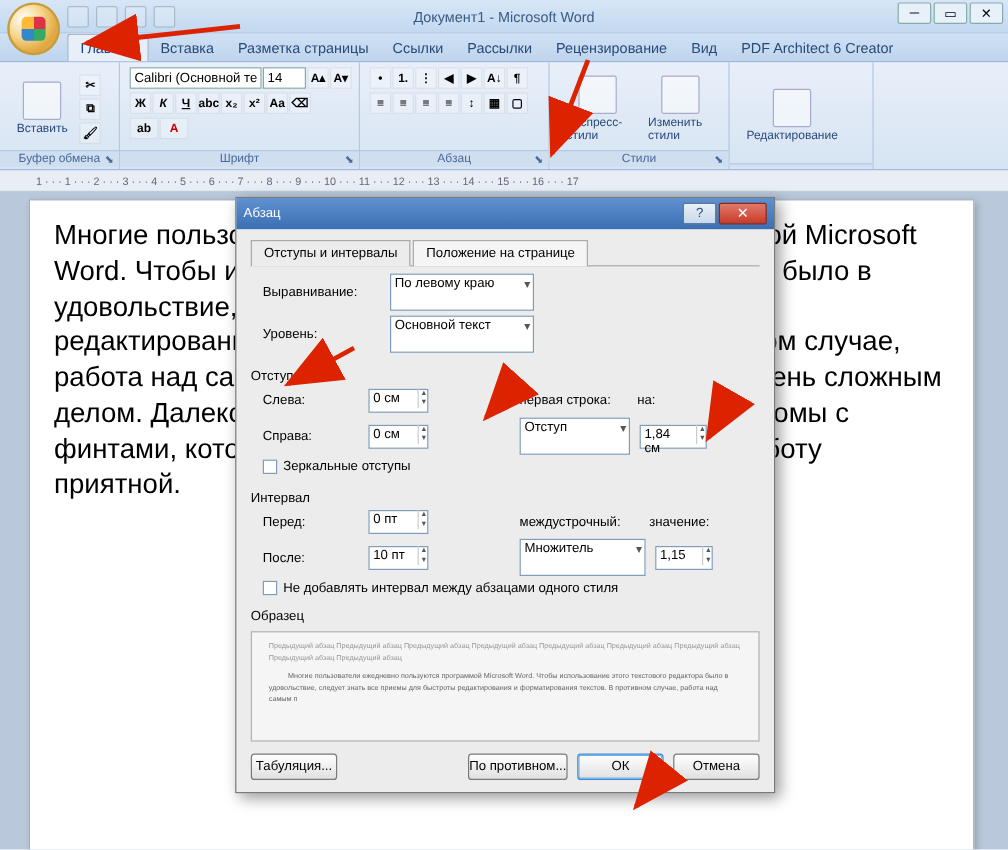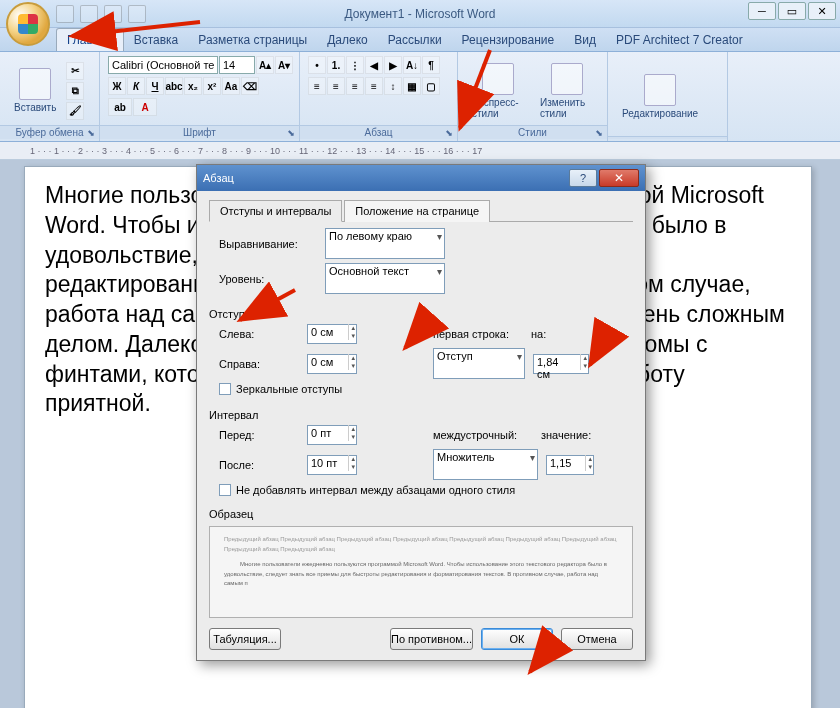--- a/index.html
+++ b/index.html
@@ -84,25 +84,25 @@
     <div class="win-btn">─</div>
     <div class="win-btn">▭</div>
     <div class="win-btn">✕</div>
   </div>
 </div>
 
 <div class="tabs">
   <div class="tab active">Главная</div>
   <div class="tab">Вставка</div>
   <div class="tab">Разметка страницы</div>
-  <div class="tab">Далеко</div>
+  <div class="tab">Ссылки</div>
   <div class="tab">Рассылки</div>
   <div class="tab">Рецензирование</div>
   <div class="tab">Вид</div>
-  <div class="tab">PDF Architect 7 Creator</div>
+  <div class="tab">PDF Architect 6 Creator</div>
 </div>
 
 <div class="ribbon">
   <div class="group" style="width:100px">
     <div class="group-body">
       <div class="big-btn">
         <div class="icon-box icon-lg"></div>
         <span>Вставить</span>
       </div>
       <div style="display:flex;flex-direction:column;gap:2px">

